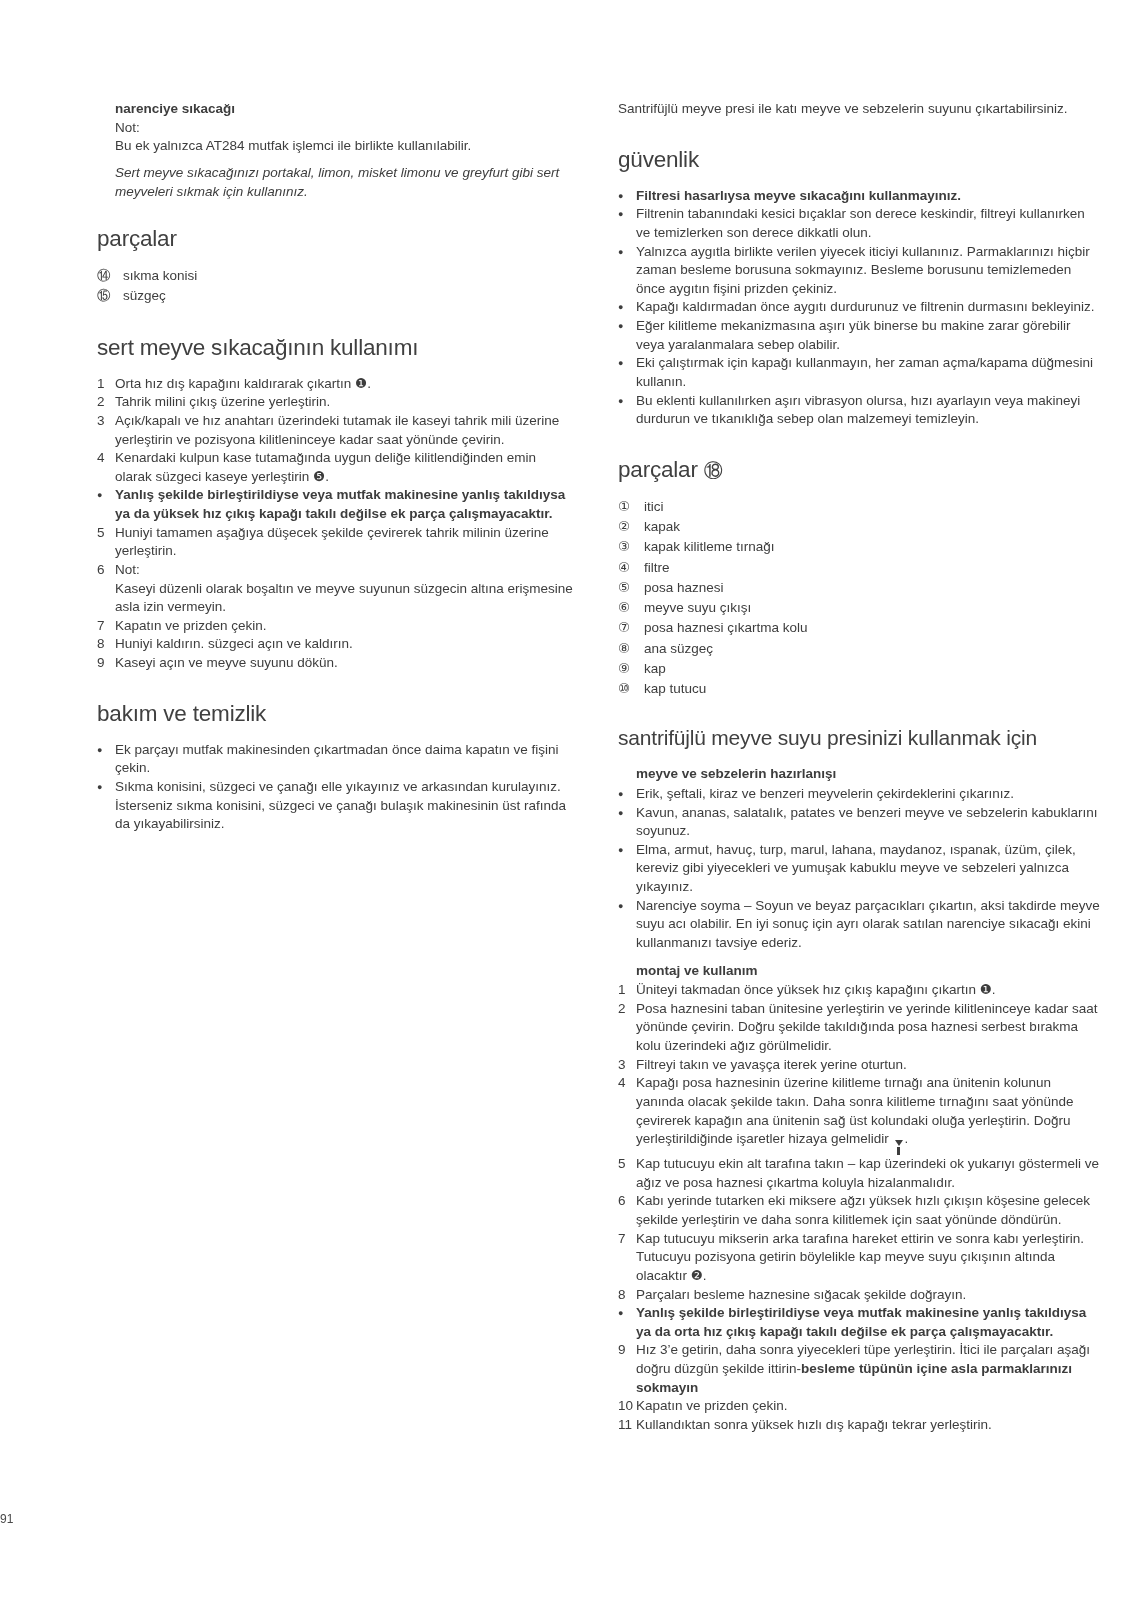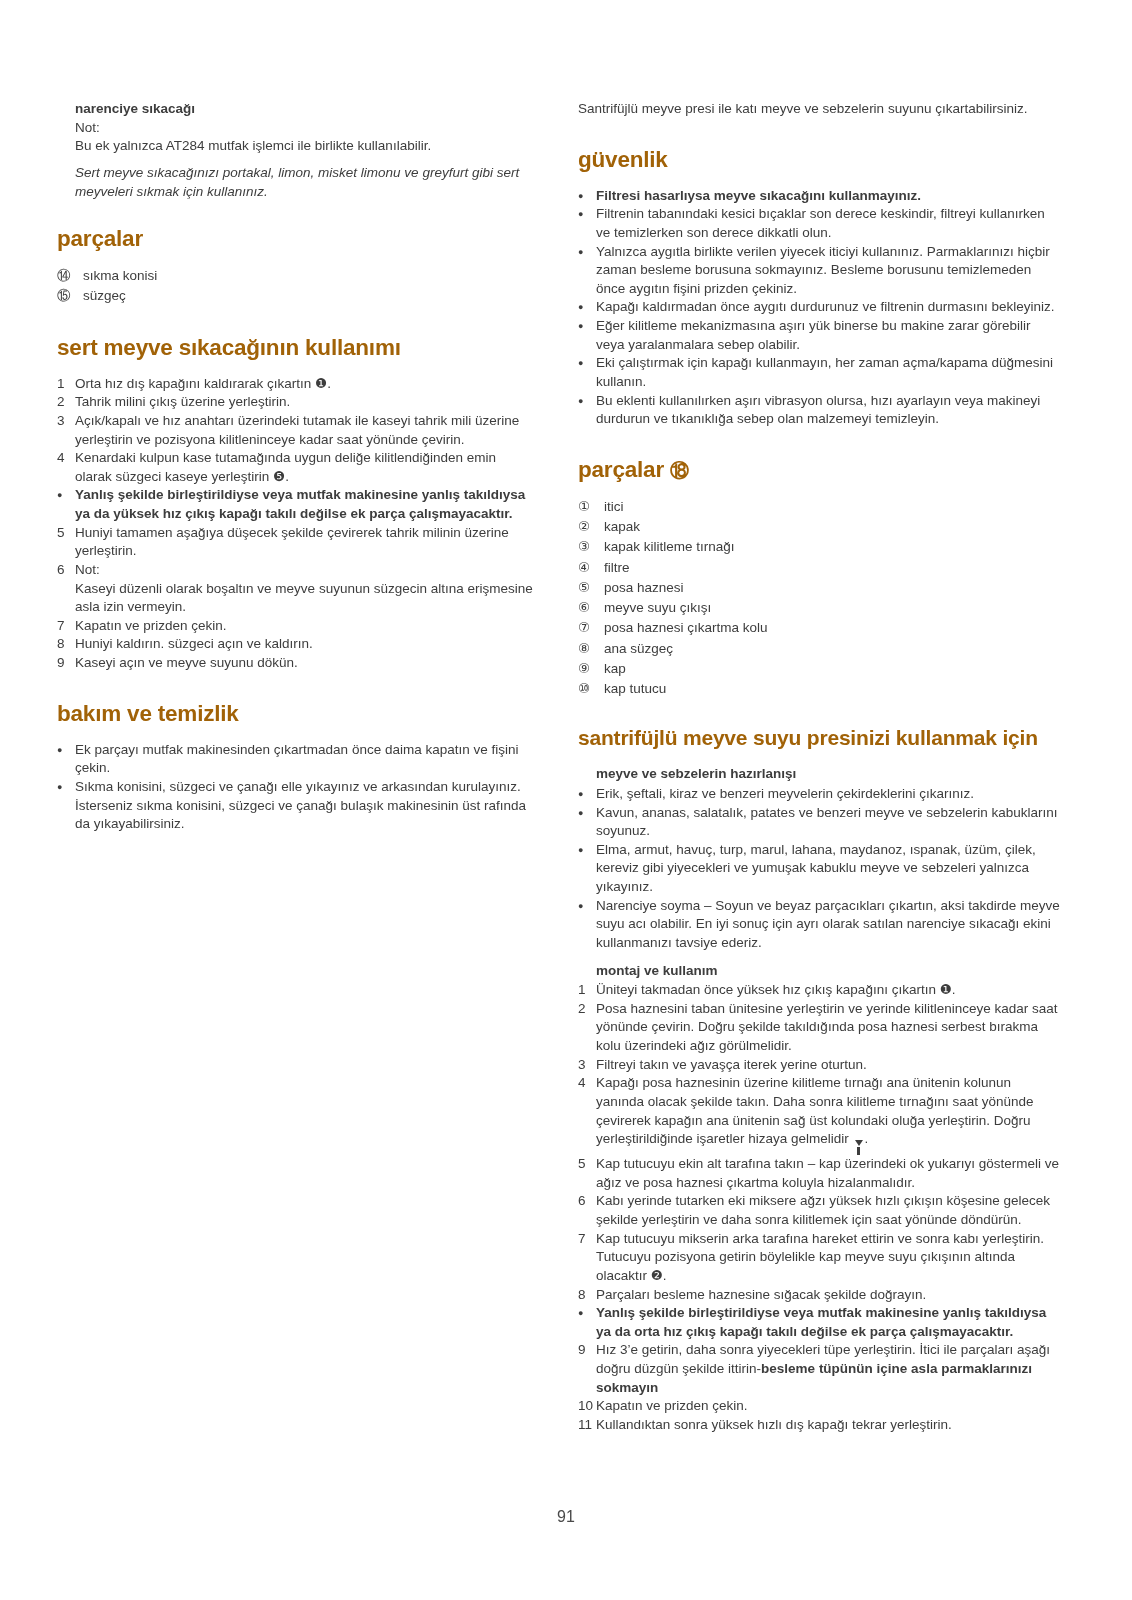--- a/index.html
+++ b/index.html
@@ -4,31 +4,31 @@
 <style>
   * { margin:0; padding:0; box-sizing:border-box; }
   html,body { background:#ffffff; }
   .page {
     width:1132px; height:1600px; margin:0 auto; position:relative;
     background:#ffffff; color:#3d3d3d;
     font-family:"Liberation Sans","DejaVu Sans",sans-serif;
     font-size:13.5px; line-height:1.38;
   }
   .columns { display:flex; padding:100px 0 0 57px; gap:45px; }
-  .col-left  { width:476px; flex:none; }
+  .col-left  { width:476px; flex:none;margin-left:40px; }
   .col-right { width:484px; flex:none; }
 
   .intro-block { margin-left:18px; }
   .sub-title { font-size:13.5px; font-weight:700; }
   .line { }
   .spaced { margin-top:8px;font-style:italic; }
 
   .section-heading {
-    font-size:22.5px; font-weight:700; letter-spacing:-0.2px;
-    color:#a16207; margin:25px 0 12px 0;
+    font-size:22.5px; font-weight:400; letter-spacing:-0.2px;
+    color:#404040; margin:25px 0 12px 0;
   }
   .section-heading.first { margin-top:22px; }
   .h-long { white-space:nowrap; font-size:21px; }
   .h-marker { font-size:19px; }
 
   .main-title { font-size:21.5px; font-weight:700; letter-spacing:-0.2px; margin:0 0 13px 0; }
   .title-suffix { font-size:13.5px; font-weight:700; }
 
   .parts-list { list-style:none; margin:0 0 4px 0; }
   .parts-item { display:flex; line-height:1.5; }
@@ -43,21 +43,21 @@
   .blk { display:block; }
 
   .sub-heading { font-weight:700; margin:9px 0 1px 18px; }
 
   .align-mark { display:inline-flex; flex-direction:column; align-items:center; vertical-align:-3px; margin:0 2px; }
   .align-mark .tri { display:block; width:0; height:0; border-left:4px solid transparent; border-right:4px solid transparent; border-top:6px solid #3d3d3d; margin-bottom:1px; }
   .align-mark .bar { display:block; width:2.5px; height:8px; background:#3d3d3d; }
 
   .page-number {
     position:absolute; bottom:72px; left:0; width:100%;
-    text-align:center; font-size:16px; color:#4a4a4a;
+    font-size:12px; color:#4a4a4a;
   }
 </style>
 </head>
 <body>
 
 <div class="page">
   <div class="columns">
 
     <div class="col-left">
 

